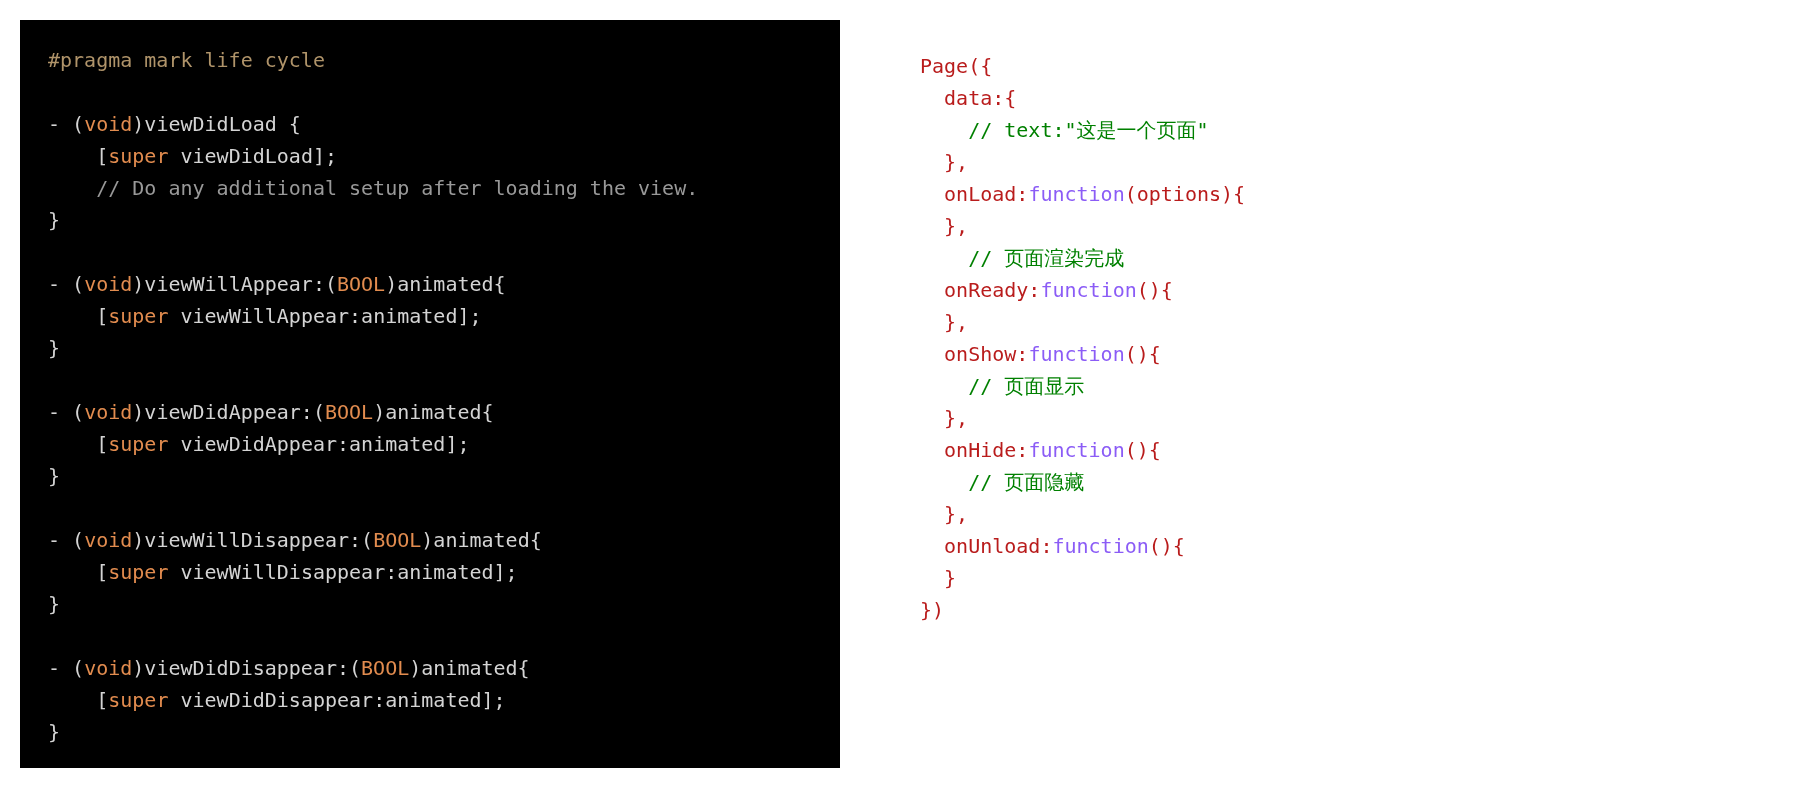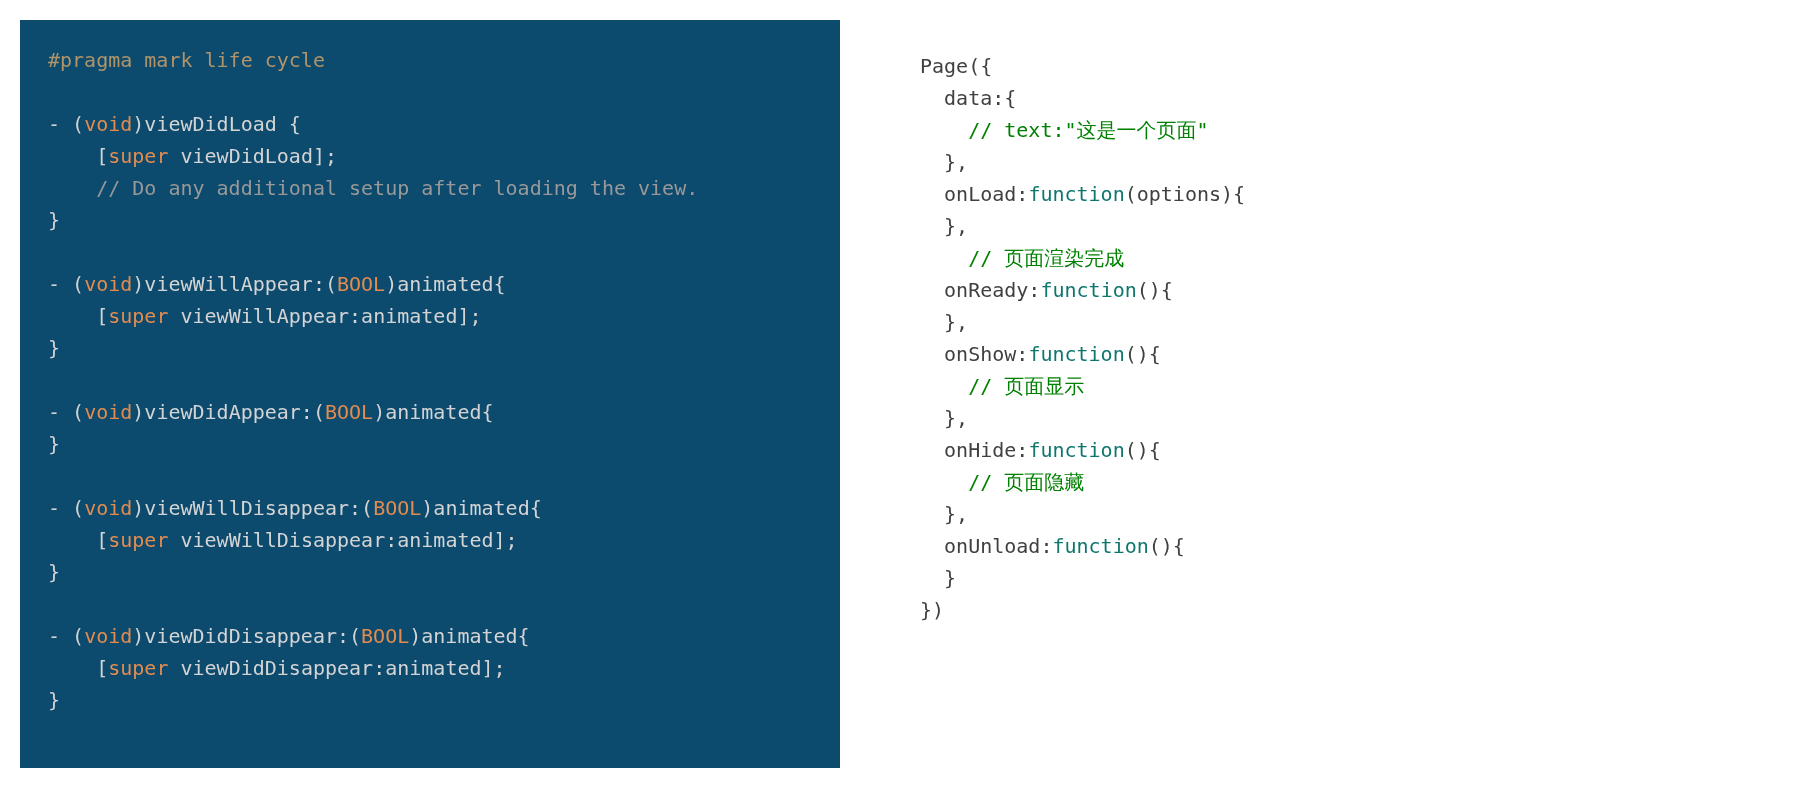--- a/index.html
+++ b/index.html
@@ -6,21 +6,21 @@
     body {
       font-family: 'Menlo', 'Monaco', 'Consolas', monospace;
       background: #ffffff;
       display: flex;
       gap: 60px;
       padding: 20px;
       width: 1804px;
       height: 788px;
     }
     .left-panel {
-      background: #0c4a6e;
+      background: #000000;
       padding: 24px 28px;
       width: 820px;
       color: #d4d4d4;
       font-size: 20px;
       line-height: 1.6;
     }
     .right-panel {
       background: #ffffff;
       padding: 30px 20px;
       color: #333;
@@ -29,22 +29,22 @@
       font-family: 'Menlo', 'Monaco', 'Consolas', monospace;
     }
     .line { white-space: pre; }
     .pragma { color: #b0946a; }
     .void { color: #e28c4f; }
     .super { color: #e28c4f; }
     .bool { color: #e28c4f; }
     .comment-dark { color: #999999; }
     .punct { color: #d4d4d4; }
     
-    .r-text { color: #404040; }
-    .r-keyword { color: #0f766e; }
+    .r-text { color: #b91c1c; }
+    .r-keyword { color: #8b5cf6; }
     .r-comment { color: #008000; }
   </style>
 </head>
 <body>
 
 <div class="left-panel">
   <div class="line"><span class="pragma">#pragma mark life cycle</span></div>
   <div class="line">&nbsp;</div>
 
   <div class="line"><span class="punct">- (</span><span class="void">void</span><span class="punct">)viewDidLoad {</span></div>
@@ -52,20 +52,21 @@
   <div class="line comment-dark">    // Do any additional setup after loading the view.</div>
   <div class="line punct">}</div>
   <div class="line">&nbsp;</div>
 
   <div class="line"><span class="punct">- (</span><span class="void">void</span><span class="punct">)viewWillAppear:(</span><span class="bool">BOOL</span><span class="punct">)animated{</span></div>
   <div class="line"><span class="punct">    [</span><span class="super">super</span><span class="punct"> viewWillAppear:animated];</span></div>
   <div class="line punct">}</div>
   <div class="line">&nbsp;</div>
 
   <div class="line"><span class="punct">- (</span><span class="void">void</span><span class="punct">)viewDidAppear:(</span><span class="bool">BOOL</span><span class="punct">)animated{</span></div>
+  <div class="line"><span class="punct">    [</span><span class="super">super</span><span class="punct"> viewDidAppear:animated];</span></div>
   <div class="line punct">}</div>
   <div class="line">&nbsp;</div>
 
   <div class="line"><span class="punct">- (</span><span class="void">void</span><span class="punct">)viewWillDisappear:(</span><span class="bool">BOOL</span><span class="punct">)animated{</span></div>
   <div class="line"><span class="punct">    [</span><span class="super">super</span><span class="punct"> viewWillDisappear:animated];</span></div>
   <div class="line punct">}</div>
   <div class="line">&nbsp;</div>
 
   <div class="line"><span class="punct">- (</span><span class="void">void</span><span class="punct">)viewDidDisappear:(</span><span class="bool">BOOL</span><span class="punct">)animated{</span></div>
   <div class="line"><span class="punct">    [</span><span class="super">super</span><span class="punct"> viewDidDisappear:animated];</span></div>

